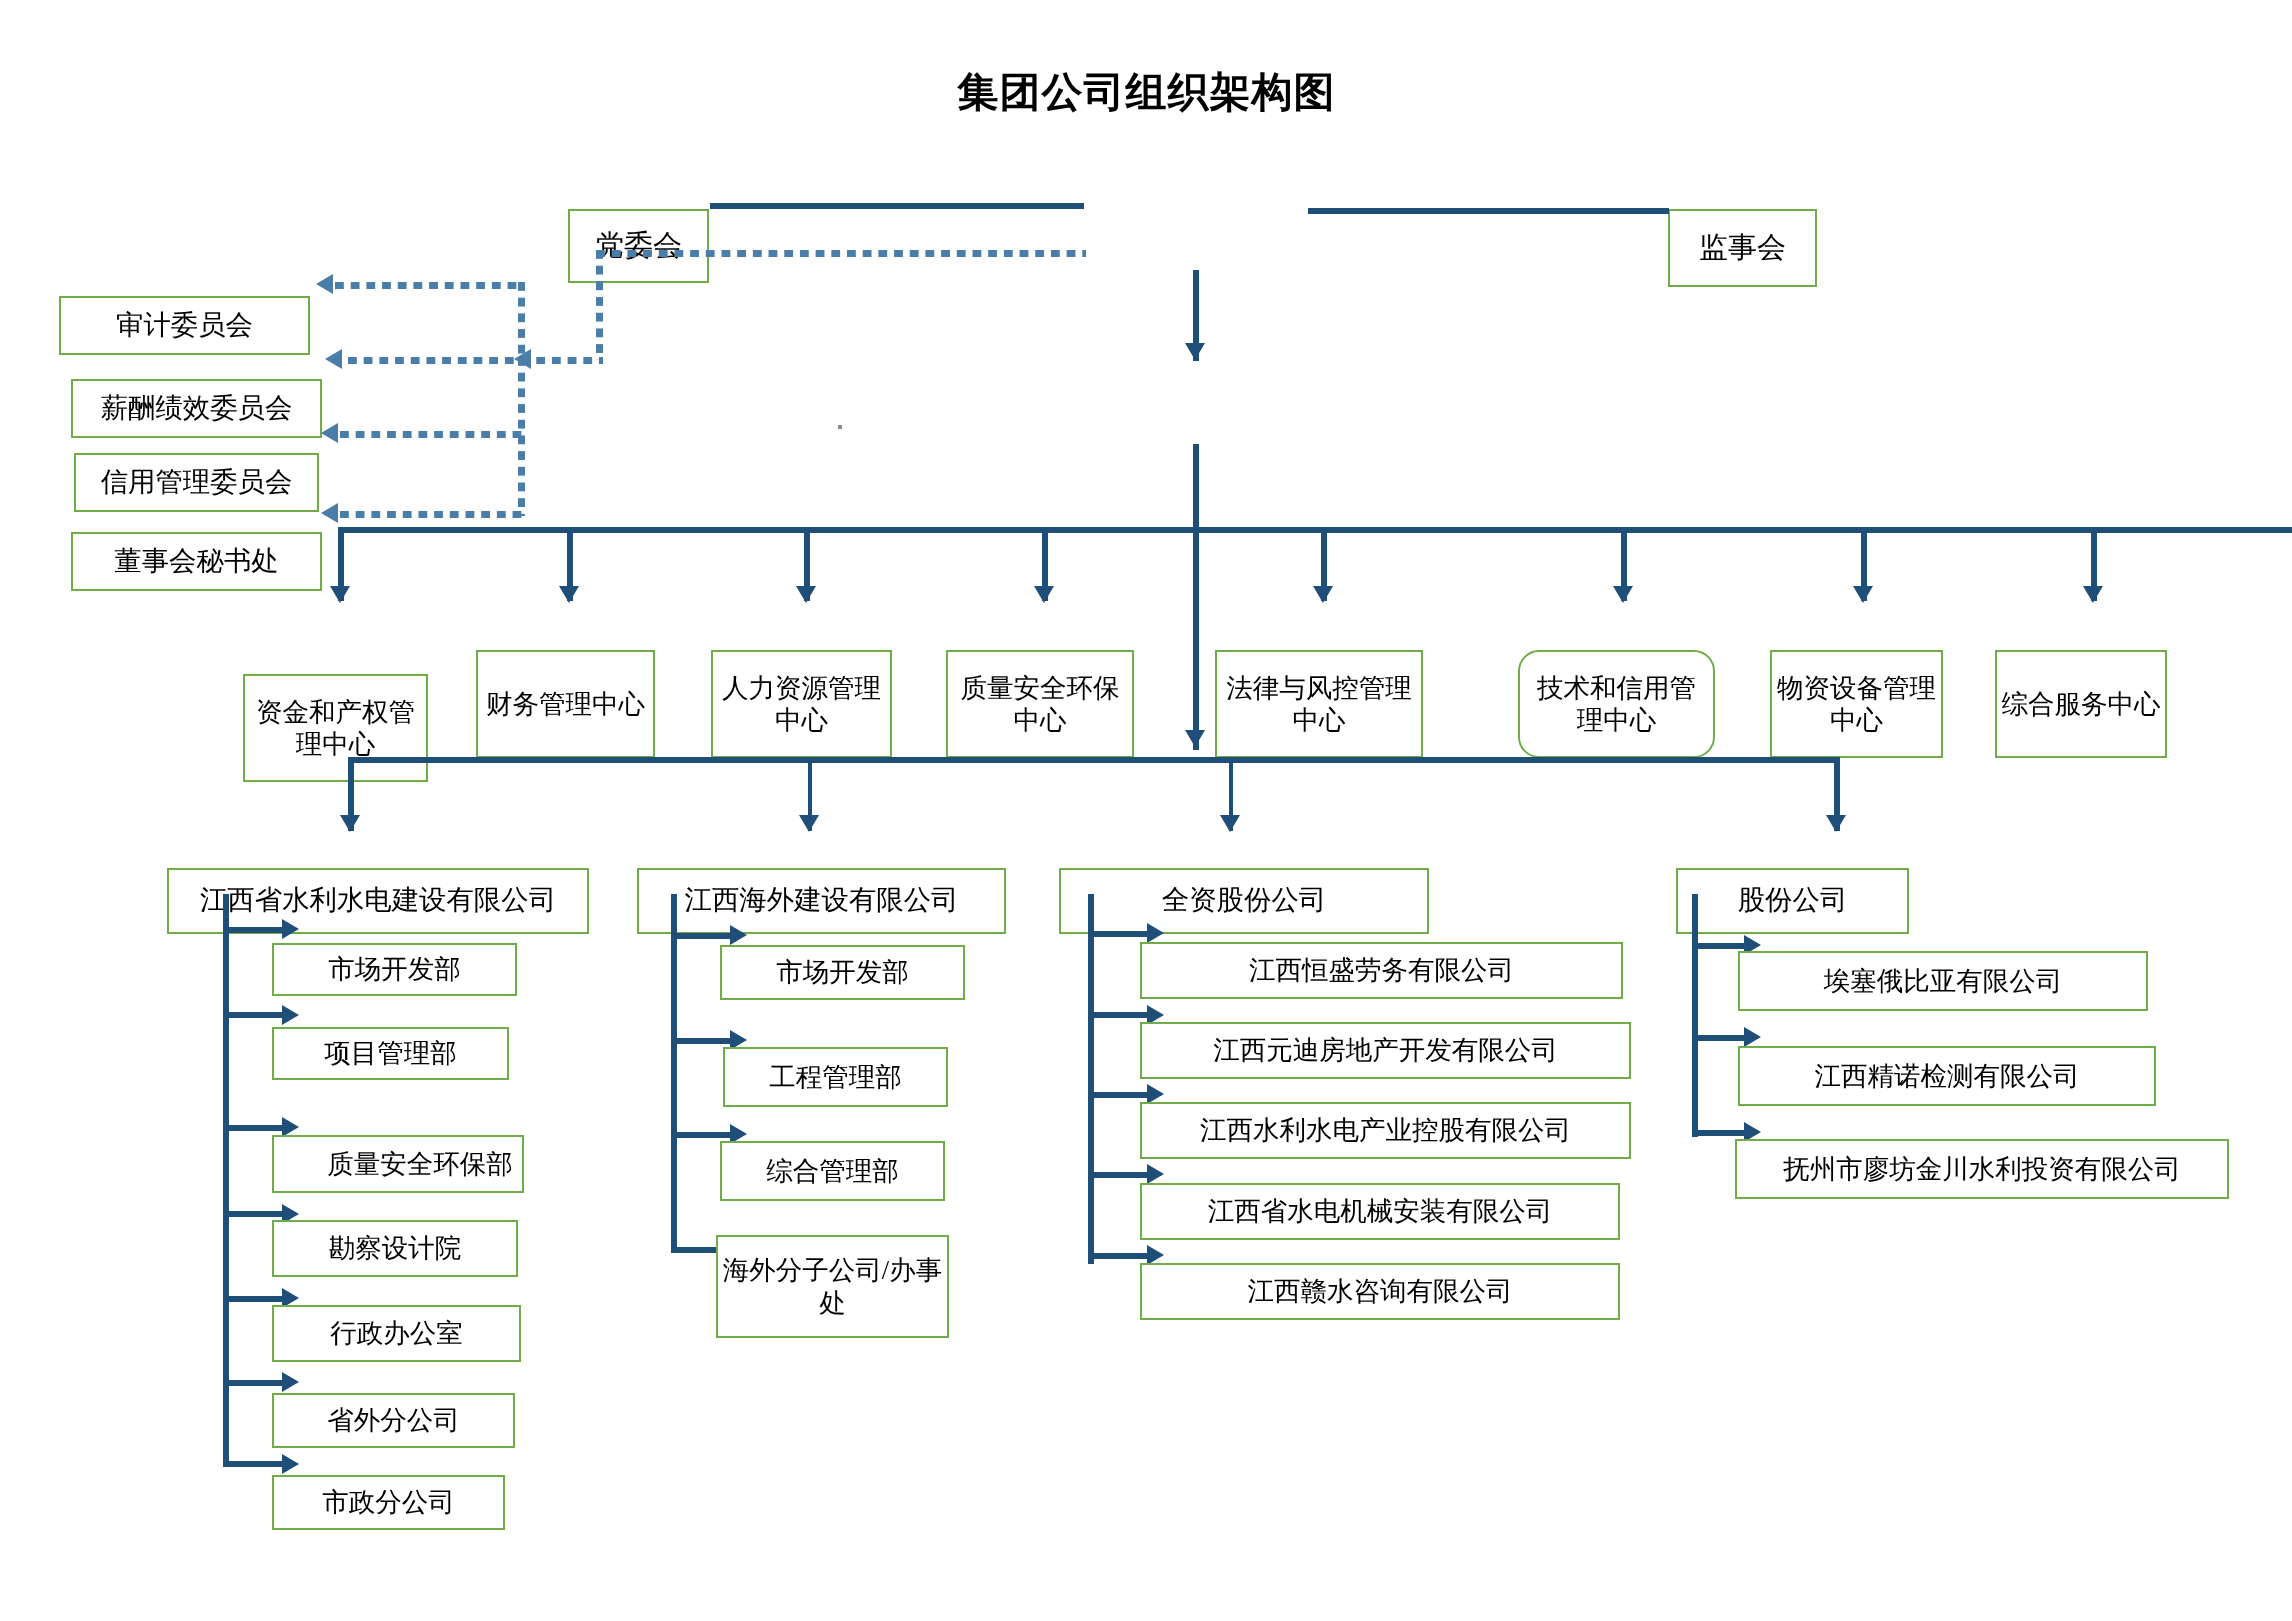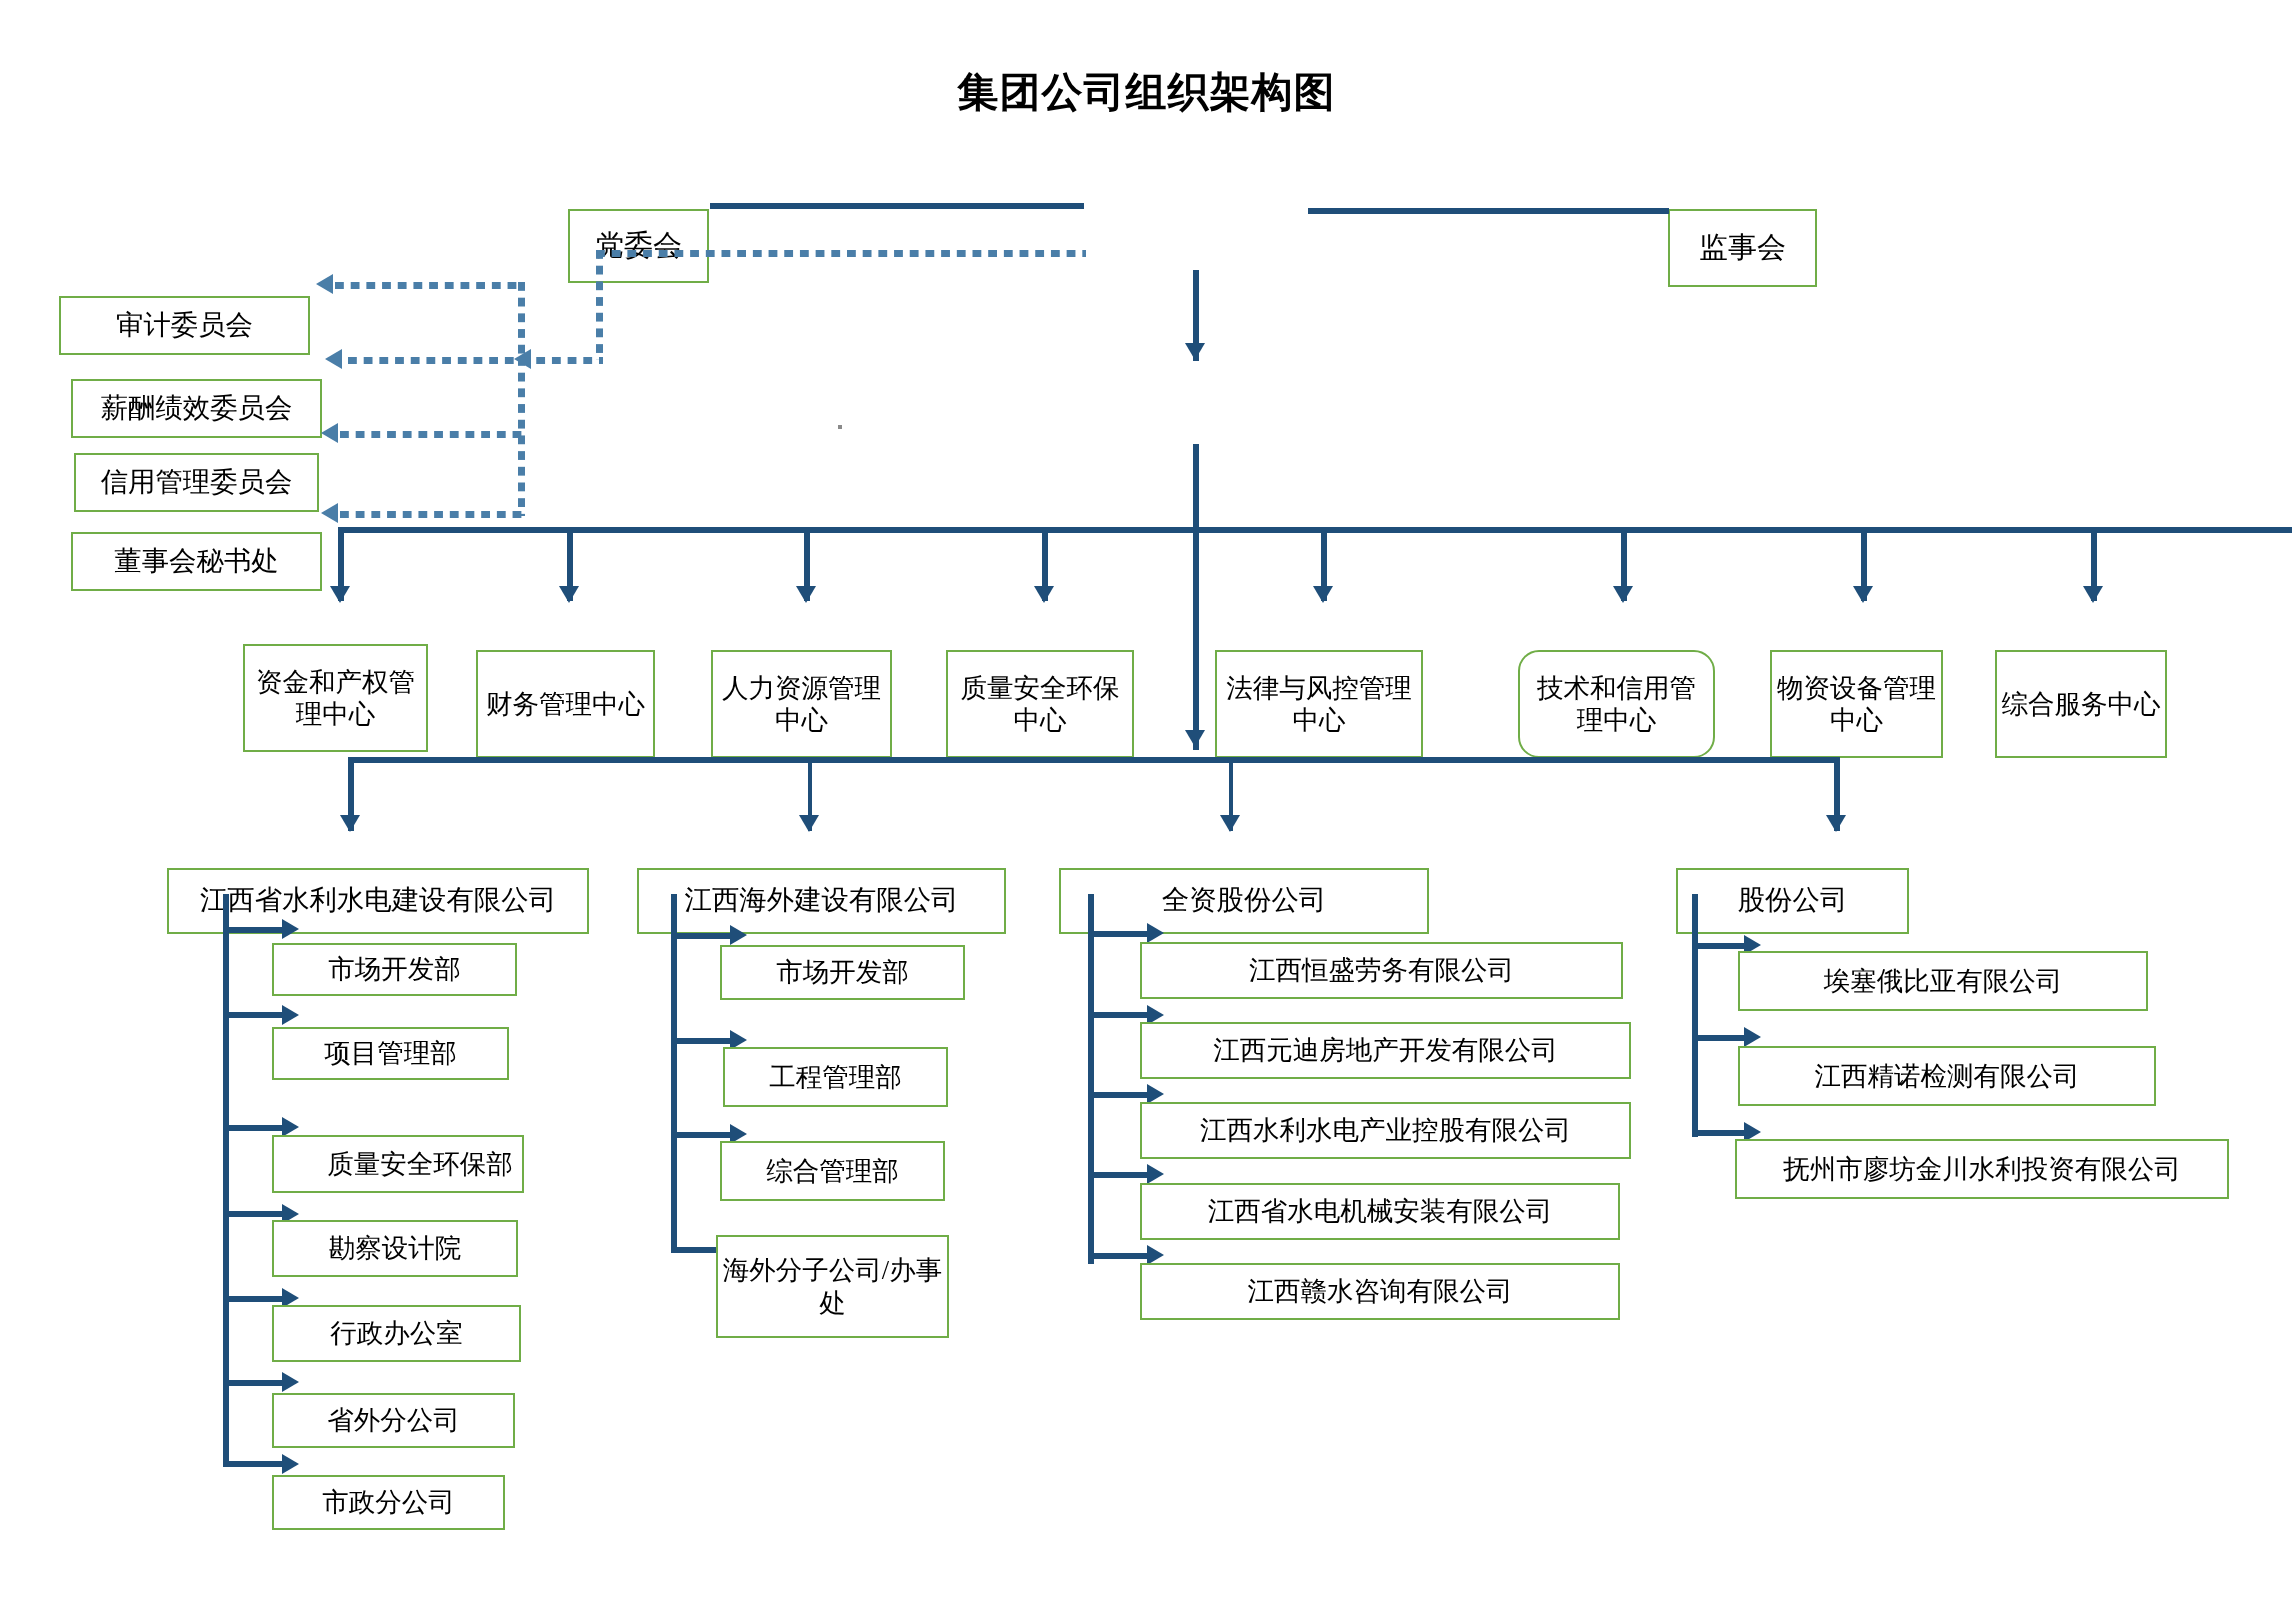--- a/index.html
+++ b/index.html
@@ -162,21 +162,21 @@
 
   <div class="ln v" style="left:1621px; top:527px; height:74px;"></div>
   <div class="arw down" style="left:1613px; top:586px;"></div>
 
   <div class="ln v" style="left:1861px; top:527px; height:74px;"></div>
   <div class="arw down" style="left:1853px; top:586px;"></div>
 
   <div class="ln v" style="left:2091px; top:527px; height:74px;"></div>
   <div class="arw down" style="left:2083px; top:586px;"></div>
 
-  <div class="box sm" style="left:243px; top:604px; width:185px; height:108px;">资金和产权管理中心</div>
+  <div class="box sm" style="left:243px; top:634px; width:185px; height:108px;">资金和产权管理中心</div>
   <div class="box sm" style="left:476px; top:610px; width:179px; height:108px;">财务管理中心</div>
   <div class="box sm" style="left:711px; top:610px; width:181px; height:108px;">人力资源管理中心</div>
   <div class="box sm" style="left:946px; top:610px; width:188px; height:108px;">质量安全环保中心</div>
   <div class="box sm" style="left:1215px; top:610px; width:208px; height:108px;">法律与风控管理中心</div>
   <div class="box sm" style="left:1518px; top:610px; width:197px; height:108px;border-radius:21px;">技术和信用管理中心</div>
   <div class="box sm" style="left:1770px; top:610px; width:173px; height:108px;">物资设备管理中心</div>
   <div class="box sm" style="left:1995px; top:610px; width:172px; height:108px;">综合服务中心</div>
 
   <div class="ln v" style="left:1193px; top:444px; height:306px;"></div>
   <div class="arw down" style="left:1185px; top:730px;"></div>

